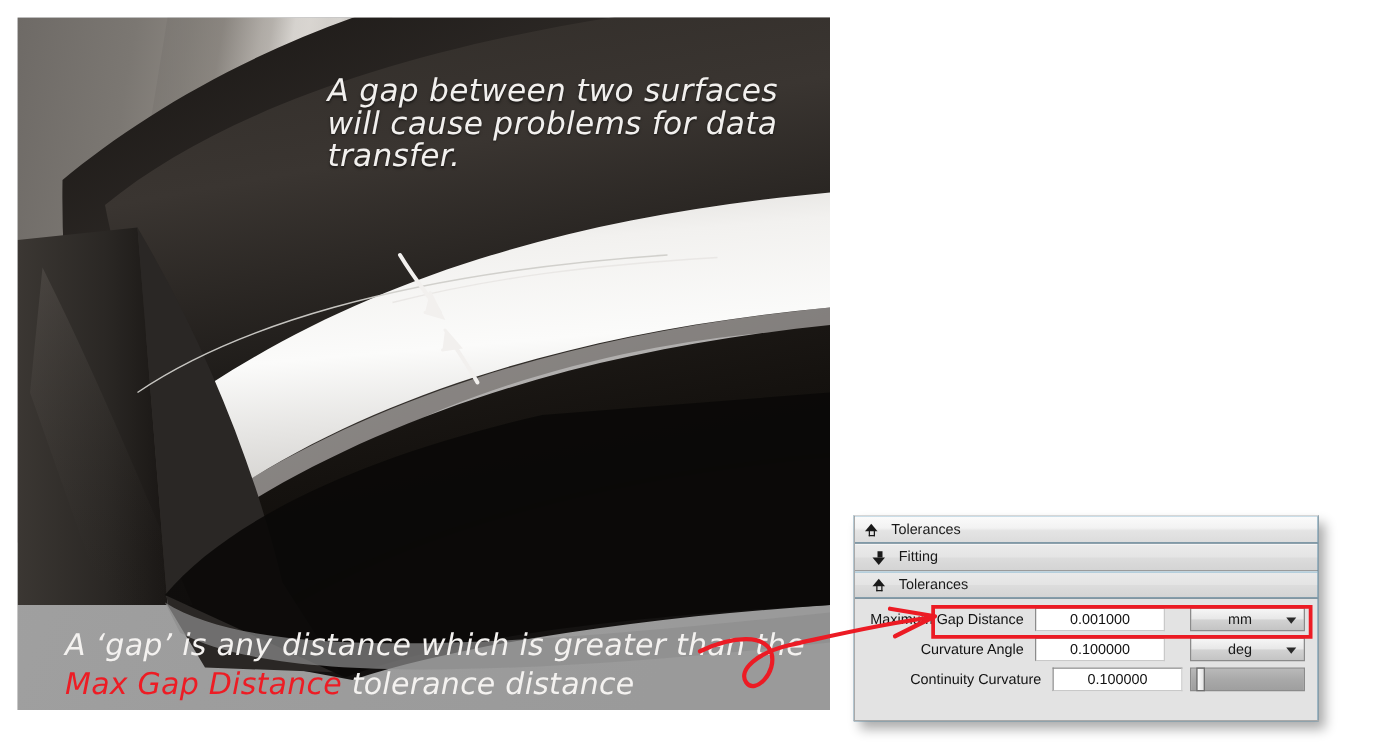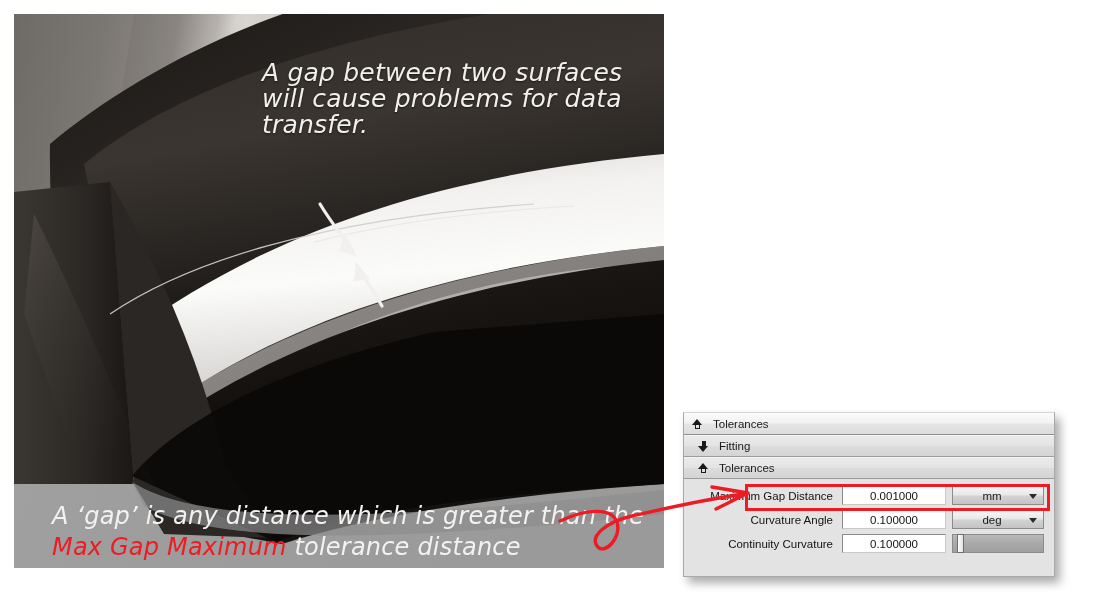--- a/index.html
+++ b/index.html
@@ -187,21 +187,21 @@
     font-size: 11.5px;
     color: #111;
     box-sizing: border-box;
     font-family: "Liberation Sans", sans-serif;
   }
 
   .unit-select {
     position: relative;
     width: 92px;
     height: 19px;
-    margin-left: 6px;
+    margin-left: 20px;
     background: linear-gradient(to bottom, #f6f6f6 0%, #e8e8e8 46%, #d2d2d2 54%, #c4c4c4 100%);
     border: 1px solid #8b8b8b;
     box-sizing: border-box;
     display: flex;
     align-items: center;
     justify-content: center;
     font-size: 11.5px;
     text-align: center;
   }
   .unit-select .sel-value { padding-right: 12px; }
@@ -371,21 +371,21 @@
       <path d="M 368,292 C 360,278 352,266 344,254"></path>
       <path d="M 342,250 L 354,264 L 340,266" fill="#f2f0ee" stroke-width="2.4"></path>
     </g>
   </svg>
 
   <div id="caption-top" class="hand">A gap between two surfaces
 will cause problems for data
 transfer.</div>
 
   <div id="caption-bottom" class="hand"><span>A ‘gap’ is any distance which is greater than
-the </span><span class="accent">Max Gap Maximum</span><span> tolerance distance</span></div>
+the </span><span class="accent">Max Gap Distance</span><span> tolerance distance</span></div>
 </div>
 
 <svg id="callout-layer" viewBox="0 0 1100 600">
   <g stroke="#ec1b24" stroke-width="3.4" fill="none" stroke-linecap="round" stroke-linejoin="round">
 
     <path d="M 560,521 C 588,508 612,508 617,522 C 622,538 604,556 597,546
              C 590,536 606,522 632,516 C 664,509 700,500 744,494"></path>
 
     <path d="M 712,487 L 748,493 L 716,509"></path>
   </g>

